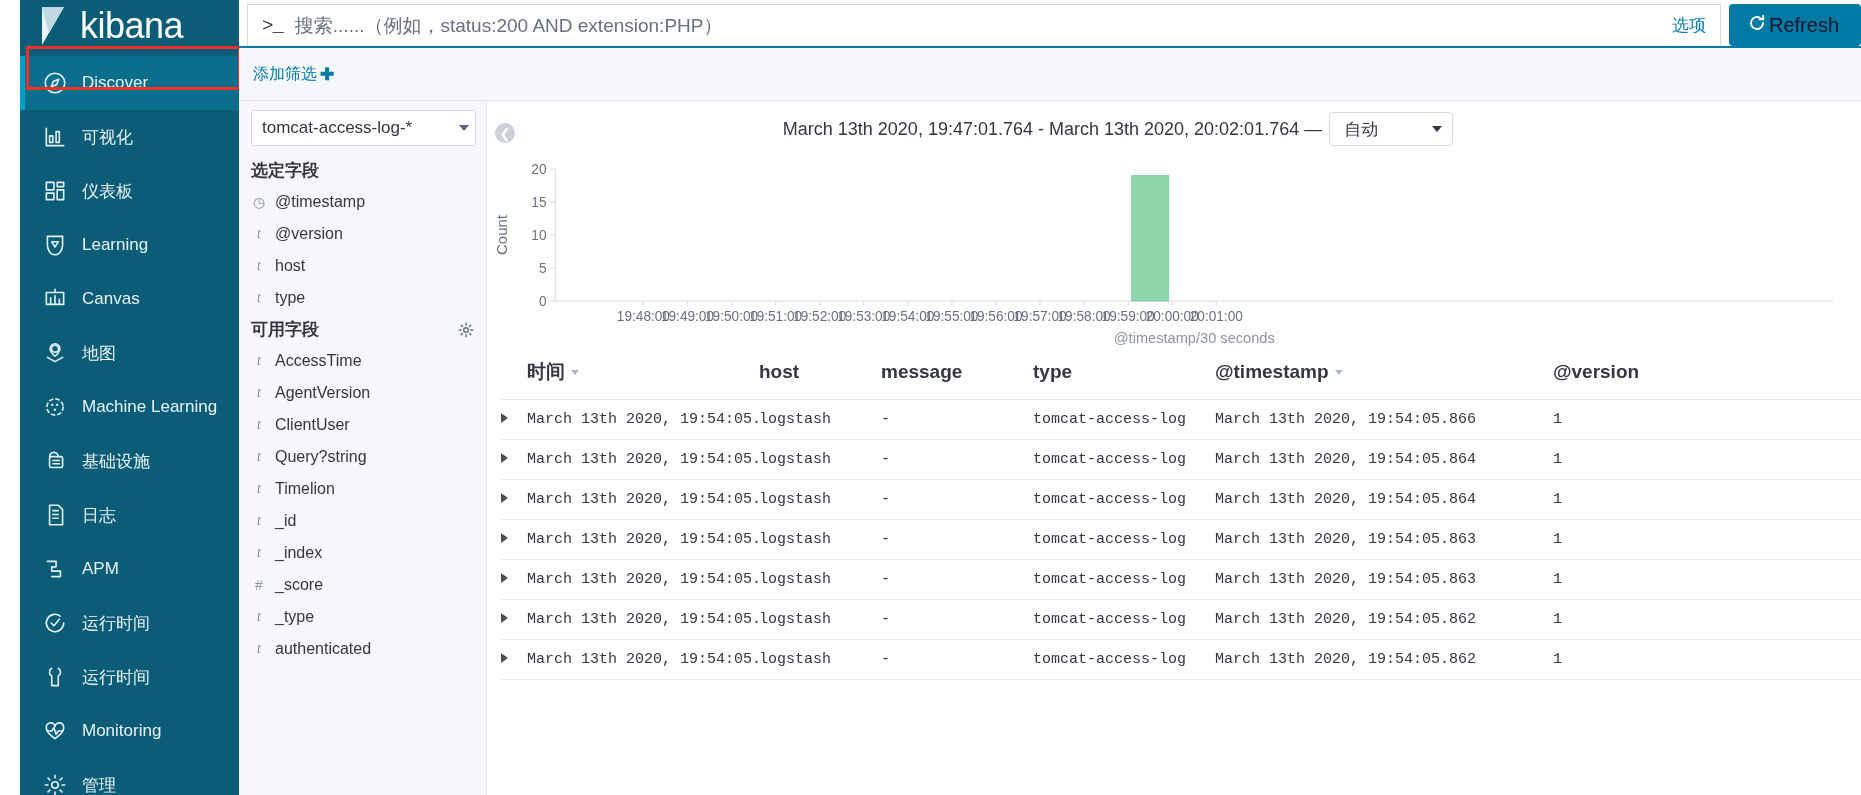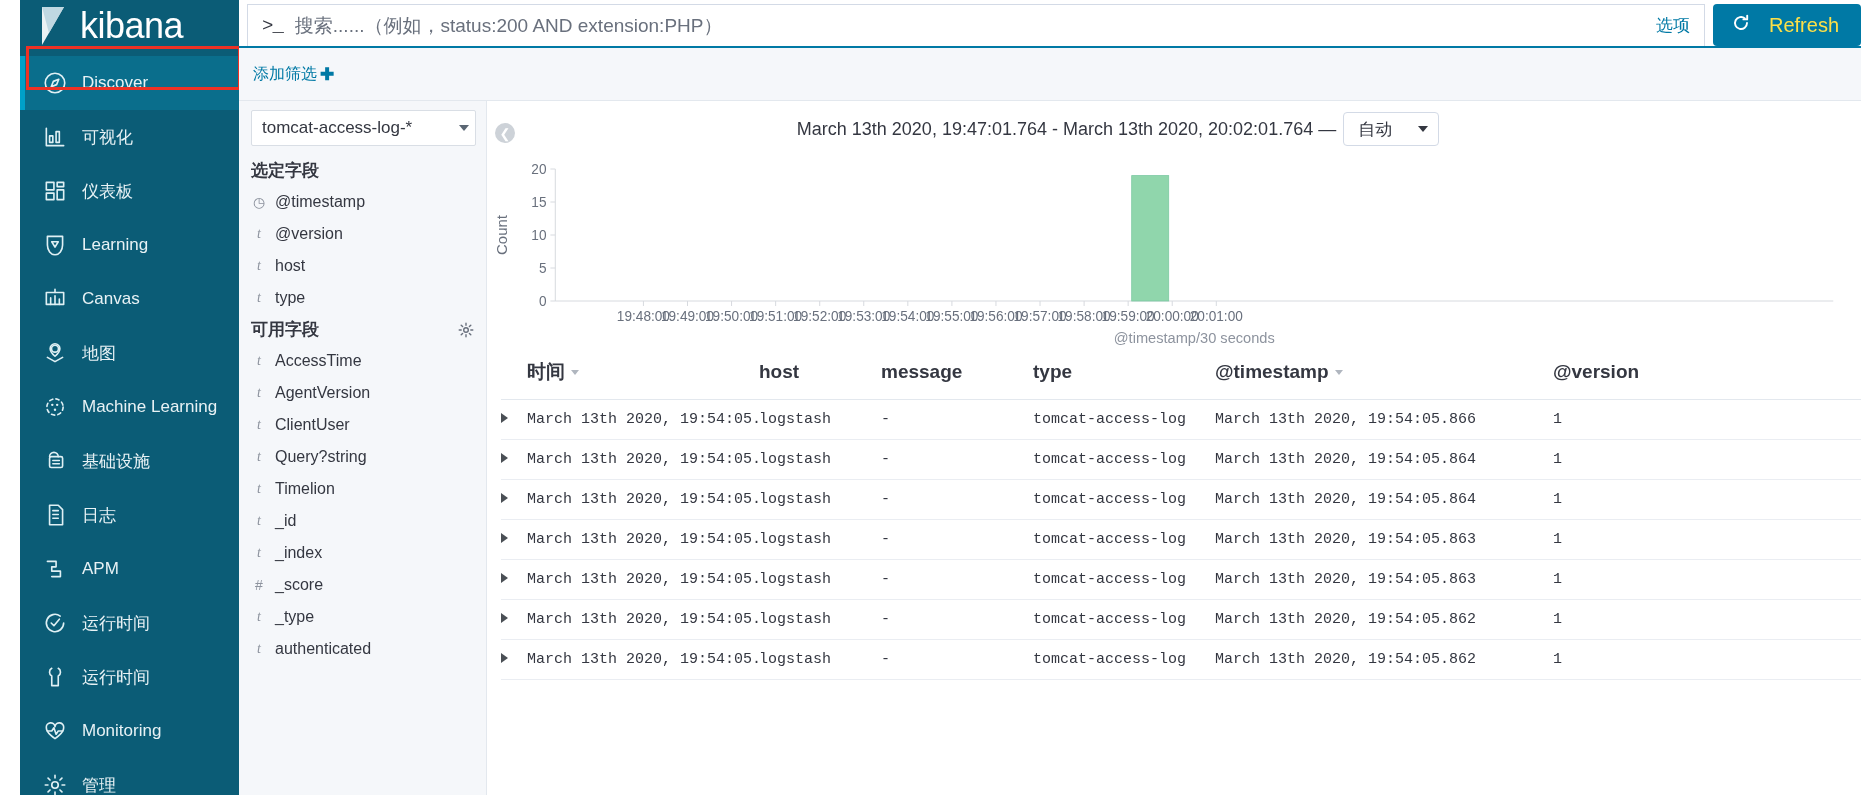--- a/index.html
+++ b/index.html
@@ -91,25 +91,25 @@
   .query-placeholder {
     font-size: 19px; color: #69707d; white-space: nowrap;
     overflow: hidden; text-overflow: ellipsis;
   }
   .options-link {
     font-size: 17px; color: #0079a5; margin-left: auto;
     padding-left: 18px; white-space: nowrap; cursor: pointer;
   }
   .refresh-btn {
     flex: 0 0 auto;
-    background: #0079a5; color: #fde047;
+    background: #0079a5; color: #0f172a;
     border: none; border-radius: 4px;
     margin-left: 8px;
     padding: 0 22px 0 18px;
-    display: flex; align-items: center; gap: 18px;
+    display: flex; align-items: center; gap: 2px;
     font-size: 20px; font-family: "Liberation Sans", sans-serif;
     cursor: pointer;
   }
 
   
   .filterbar {
     height: 53px;
     background: #f5f7fa;
     border-bottom: 1px solid #e3e8ee;
     display: flex; align-items: center;
@@ -207,21 +207,21 @@
   .timeheader-center {
     flex: 1 1 auto;
     display: flex; align-items: center; justify-content: center;
     gap: 7px;
     margin-right: 140px;
   }
   .time-range-text { font-size: 18px; color: #343741; white-space: nowrap; }
   .interval-select {
     border: 1px solid #d3dae6; border-radius: 4px;
     background: #fff;
-    height: 34px; width: 96px;
+    height: 34px; width: 124px;
     display: flex; align-items: center; justify-content: space-between;
     padding: 0 10px 0 14px;
     font-size: 17px; color: #343741; cursor: pointer;
   }
   .interval-select .caret-down { border-top-color: #343741; }
 
   
   .hist-wrap { height: 192px; position: relative; padding: 0 18px 0 0; }
   .hist-svg { display: block; width: 100%; height: 100%; }
 

